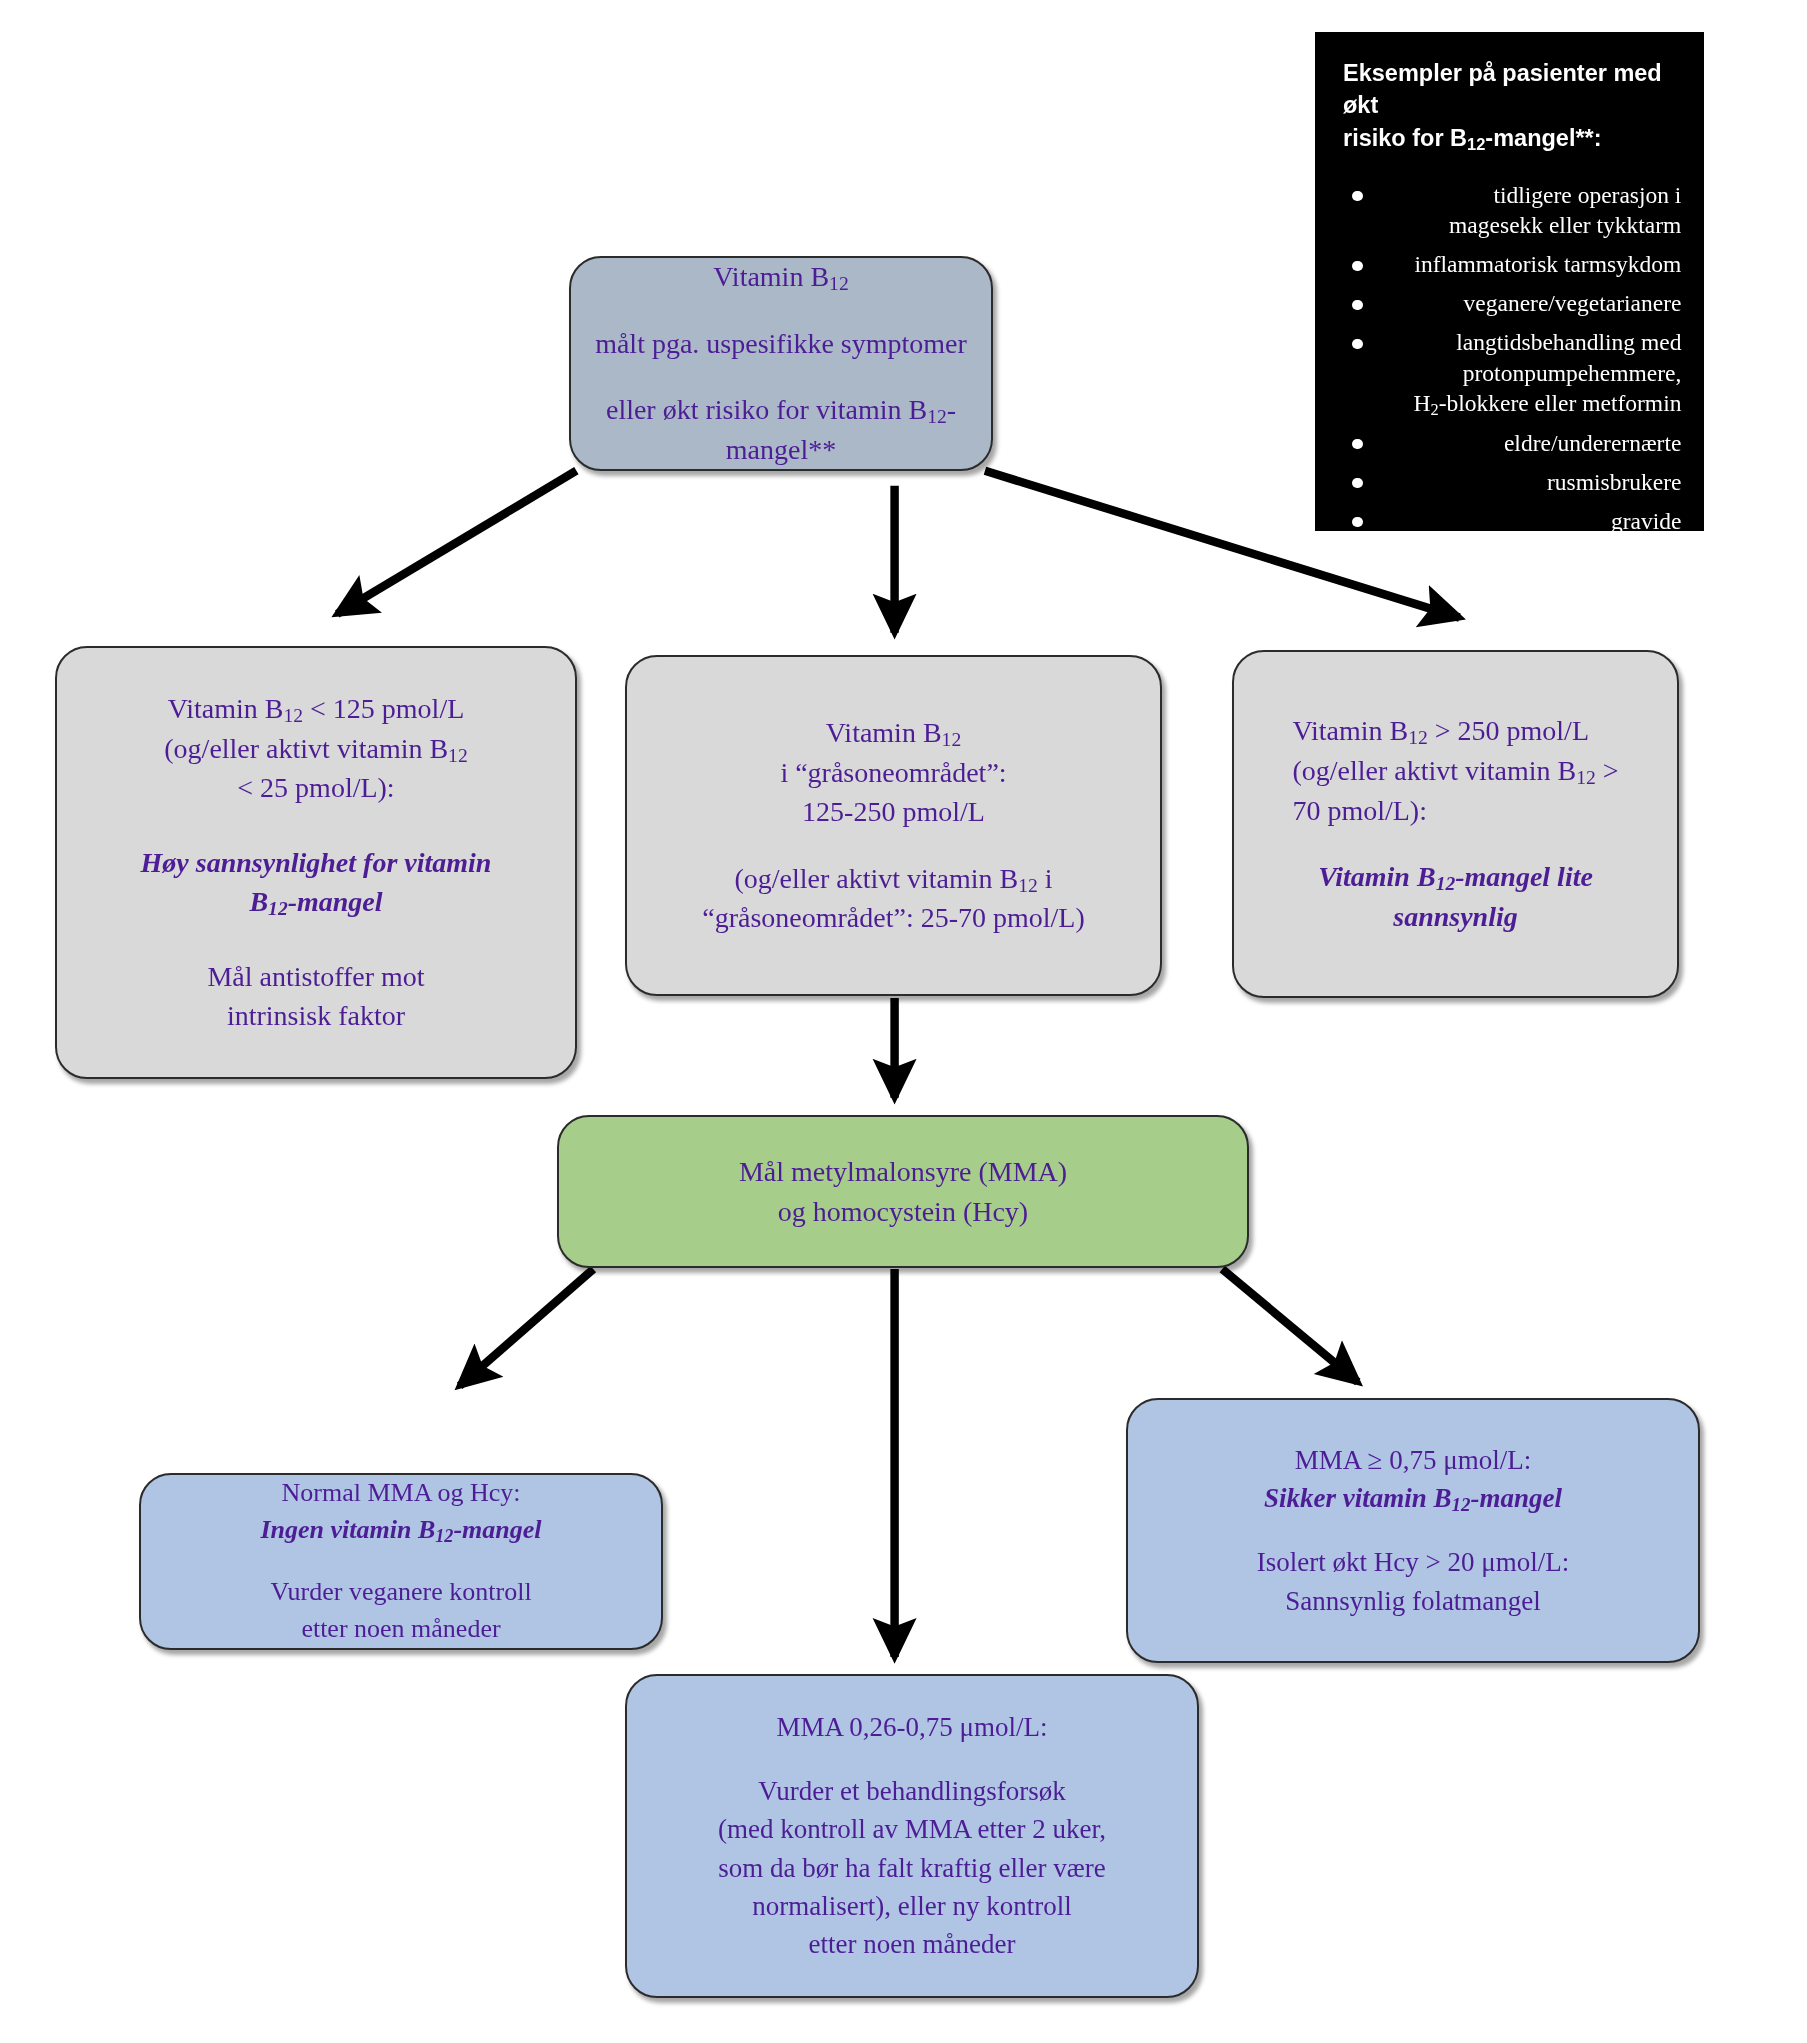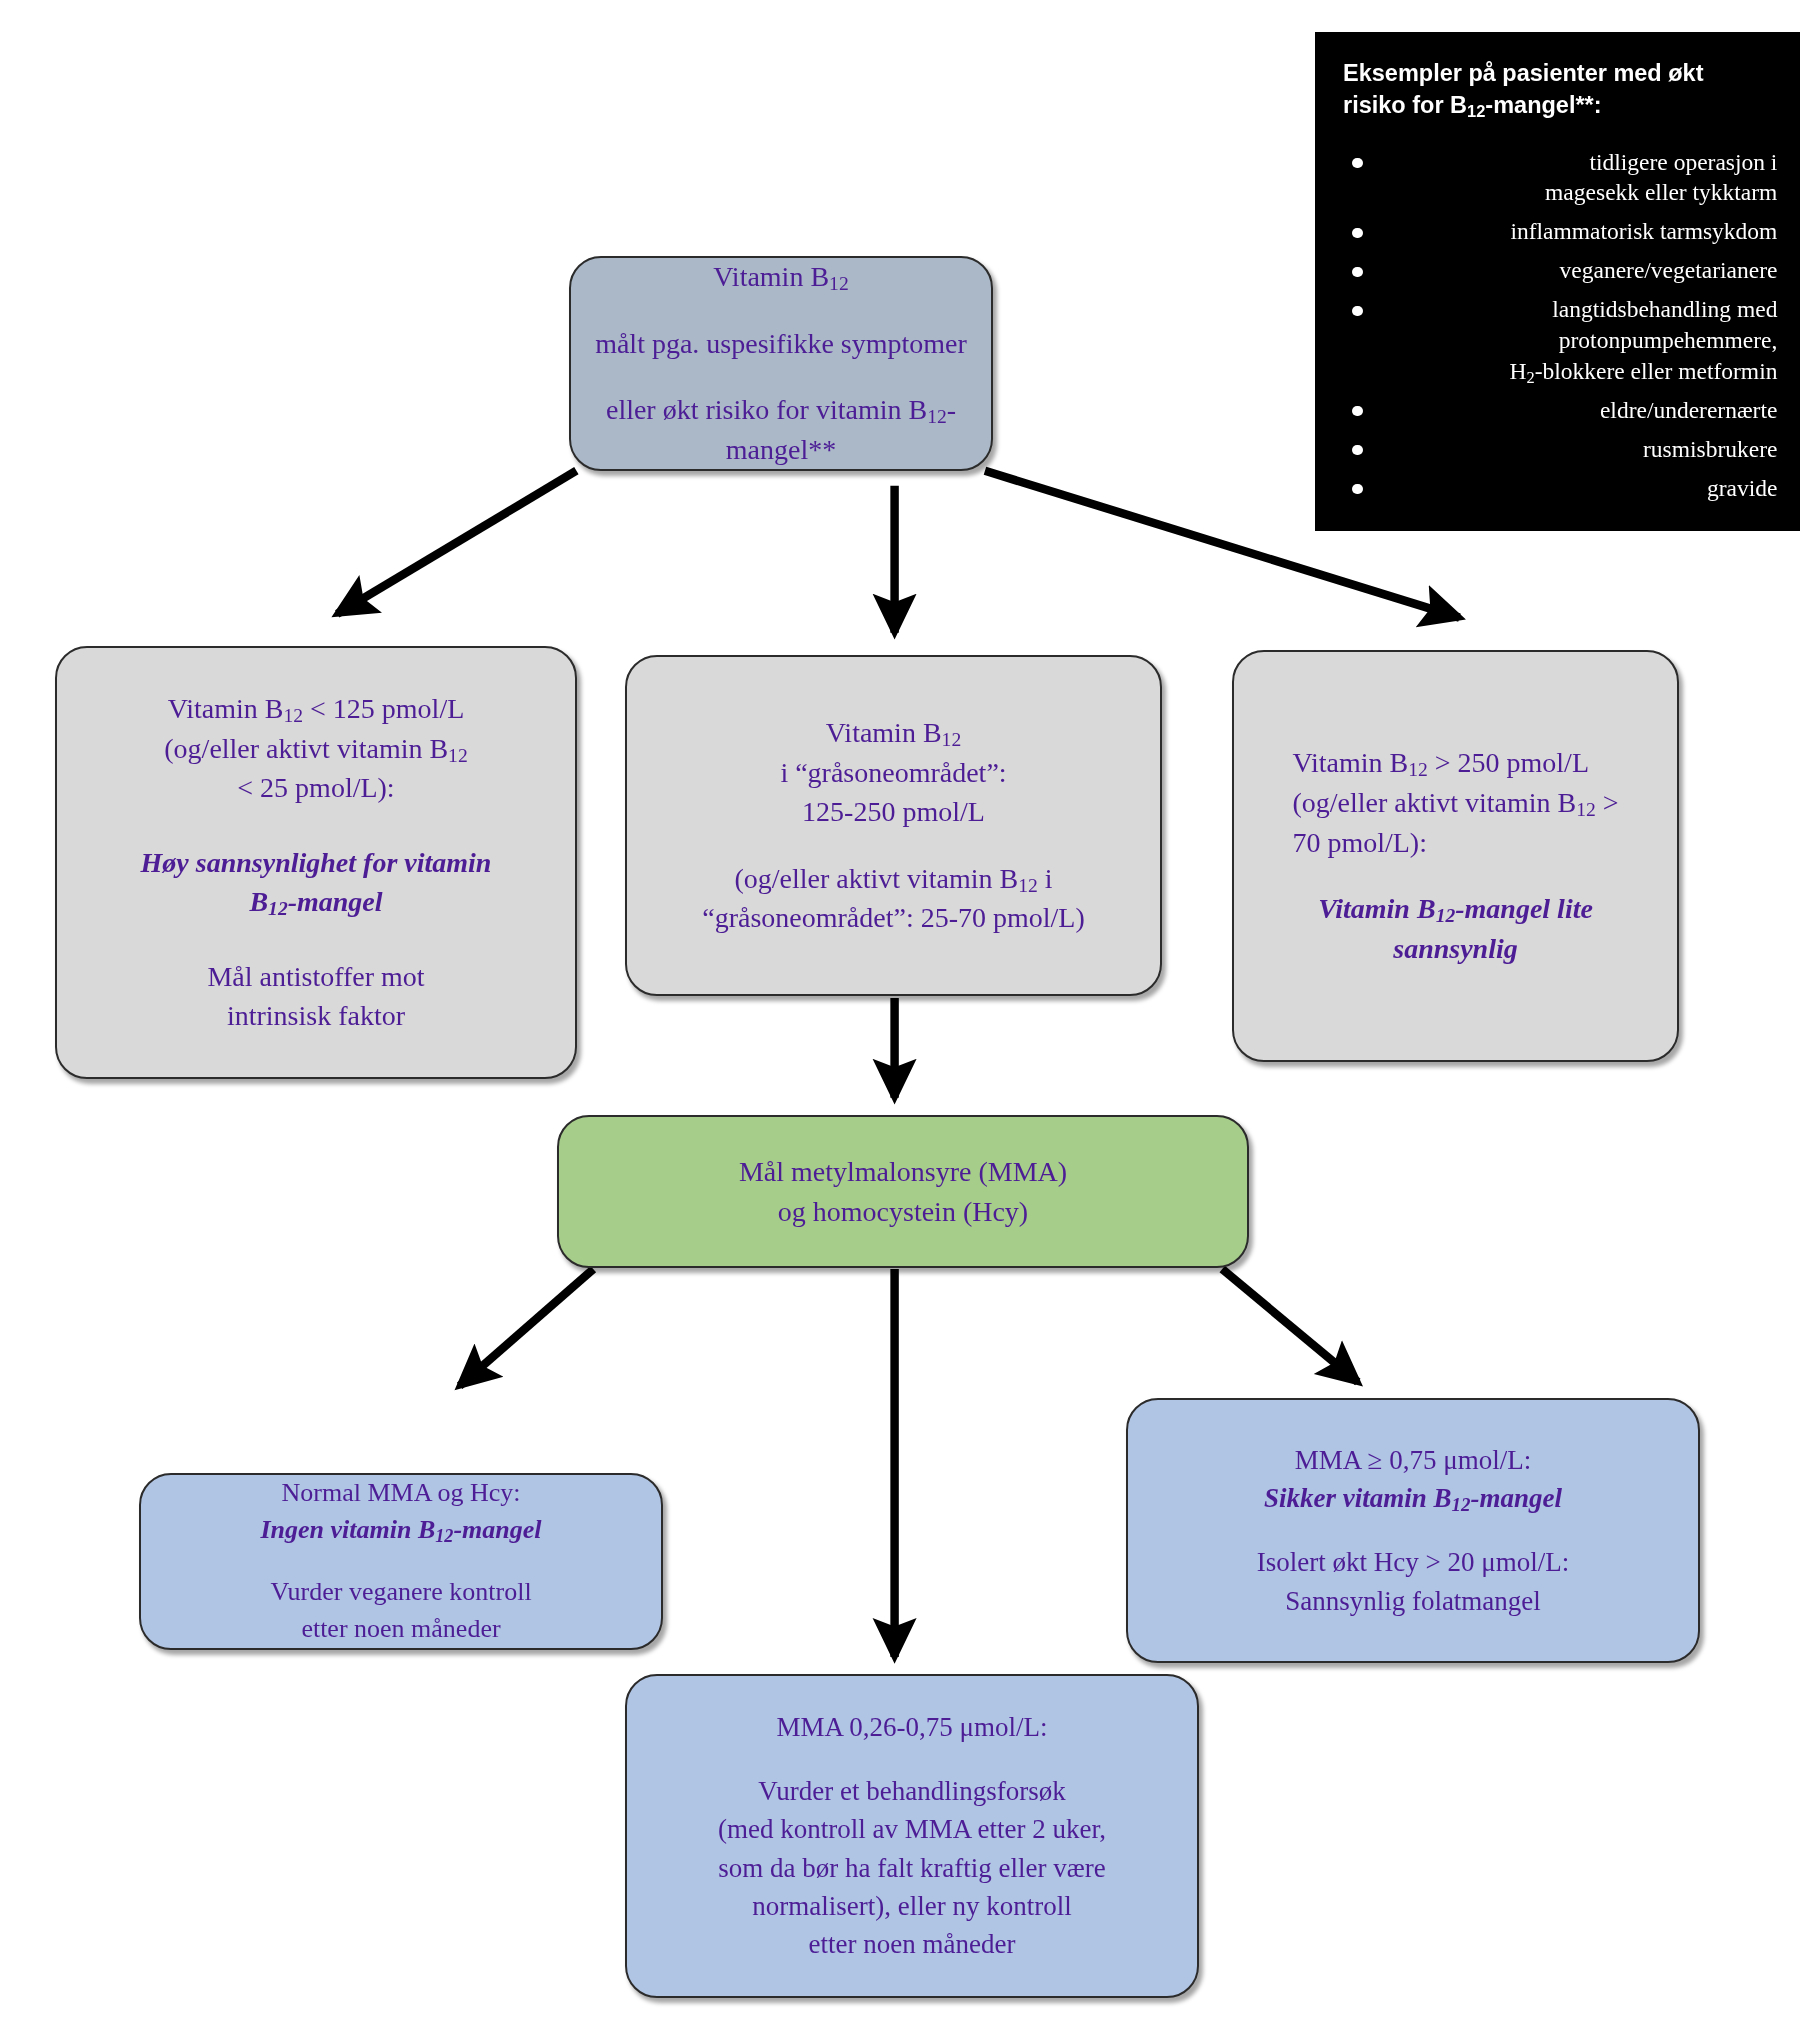--- a/index.html
+++ b/index.html
@@ -47,32 +47,32 @@
   
   .c-slate { background: #aab8c8; }
   .c-gray  { background: #d9d9d9; }
   .c-green { background: #a6cd8a; }
   .c-blue  { background: #b0c4e4; }
 
   
   #node-root    { left: 569px;  top: 256px;  width: 424px;  height: 215px; font-size: 28px; }
   #node-low     { left: 55px;   top: 646px;  width: 522px;  height: 433px; font-size: 28px; gap: 8px; }
   #node-gray    { left: 625px;  top: 655px;  width: 537px;  height: 341px; font-size: 28px; }
-  #node-high    { left: 1232px; top: 650px;  width: 447px;  height: 412px; font-size: 28px; }
+  #node-high    { left: 1232px; top: 650px;  width: 447px;  height: 348px; font-size: 28px; }
   #node-measure { left: 557px;  top: 1115px; width: 692px;  height: 153px; font-size: 28px; }
   #node-normal  { left: 139px;  top: 1473px; width: 524px;  height: 177px; font-size: 26px; }
   #node-sure    { left: 1126px; top: 1398px; width: 574px;  height: 265px; font-size: 27px; }
   #node-mid     { left: 625px;  top: 1674px; width: 574px;  height: 324px; font-size: 27px; }
 
   
   #risk-panel {
     position: absolute;
     left: 1315px;
     top: 32px;
-    width: 485px;
+    width: 389px;
     height: 499px;
     background: #000000;
     color: #ffffff;
     z-index: 3;
     padding: 24.5px 22.6px 17px 28px;
   }
   #risk-panel .rp-title {
     font-family: "Liberation Sans", "DejaVu Sans", sans-serif;
     font-weight: bold;
     font-size: 23.5px;

